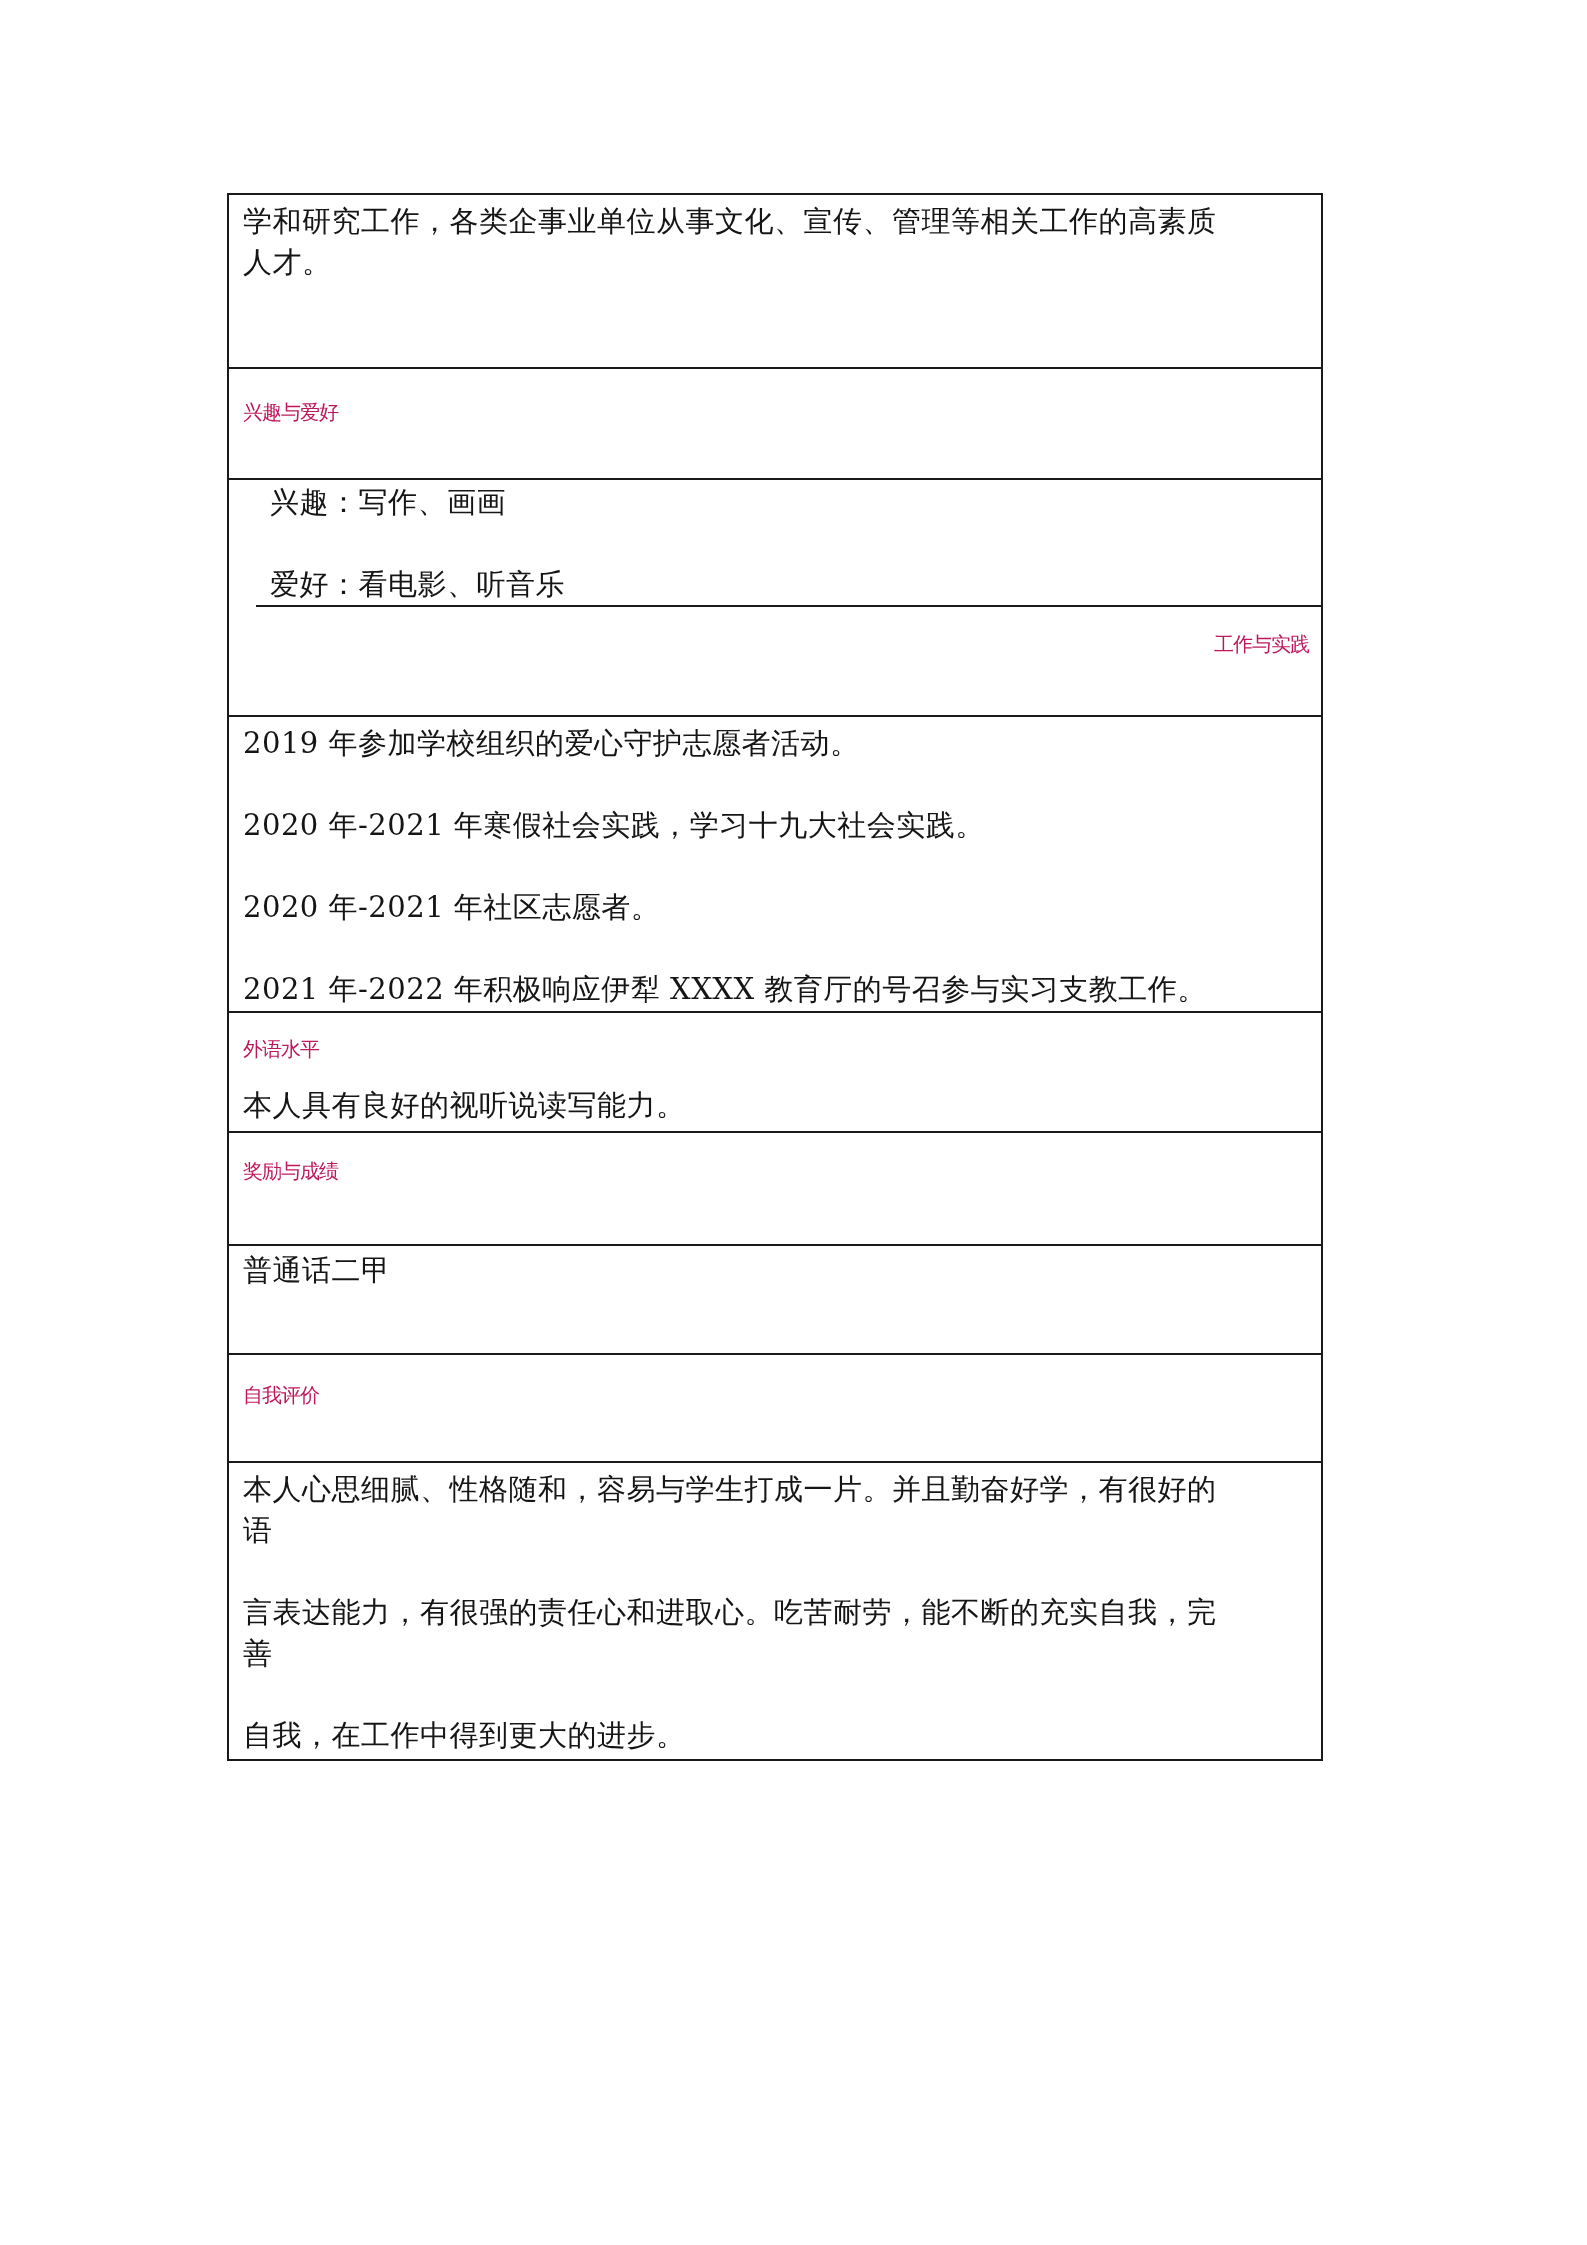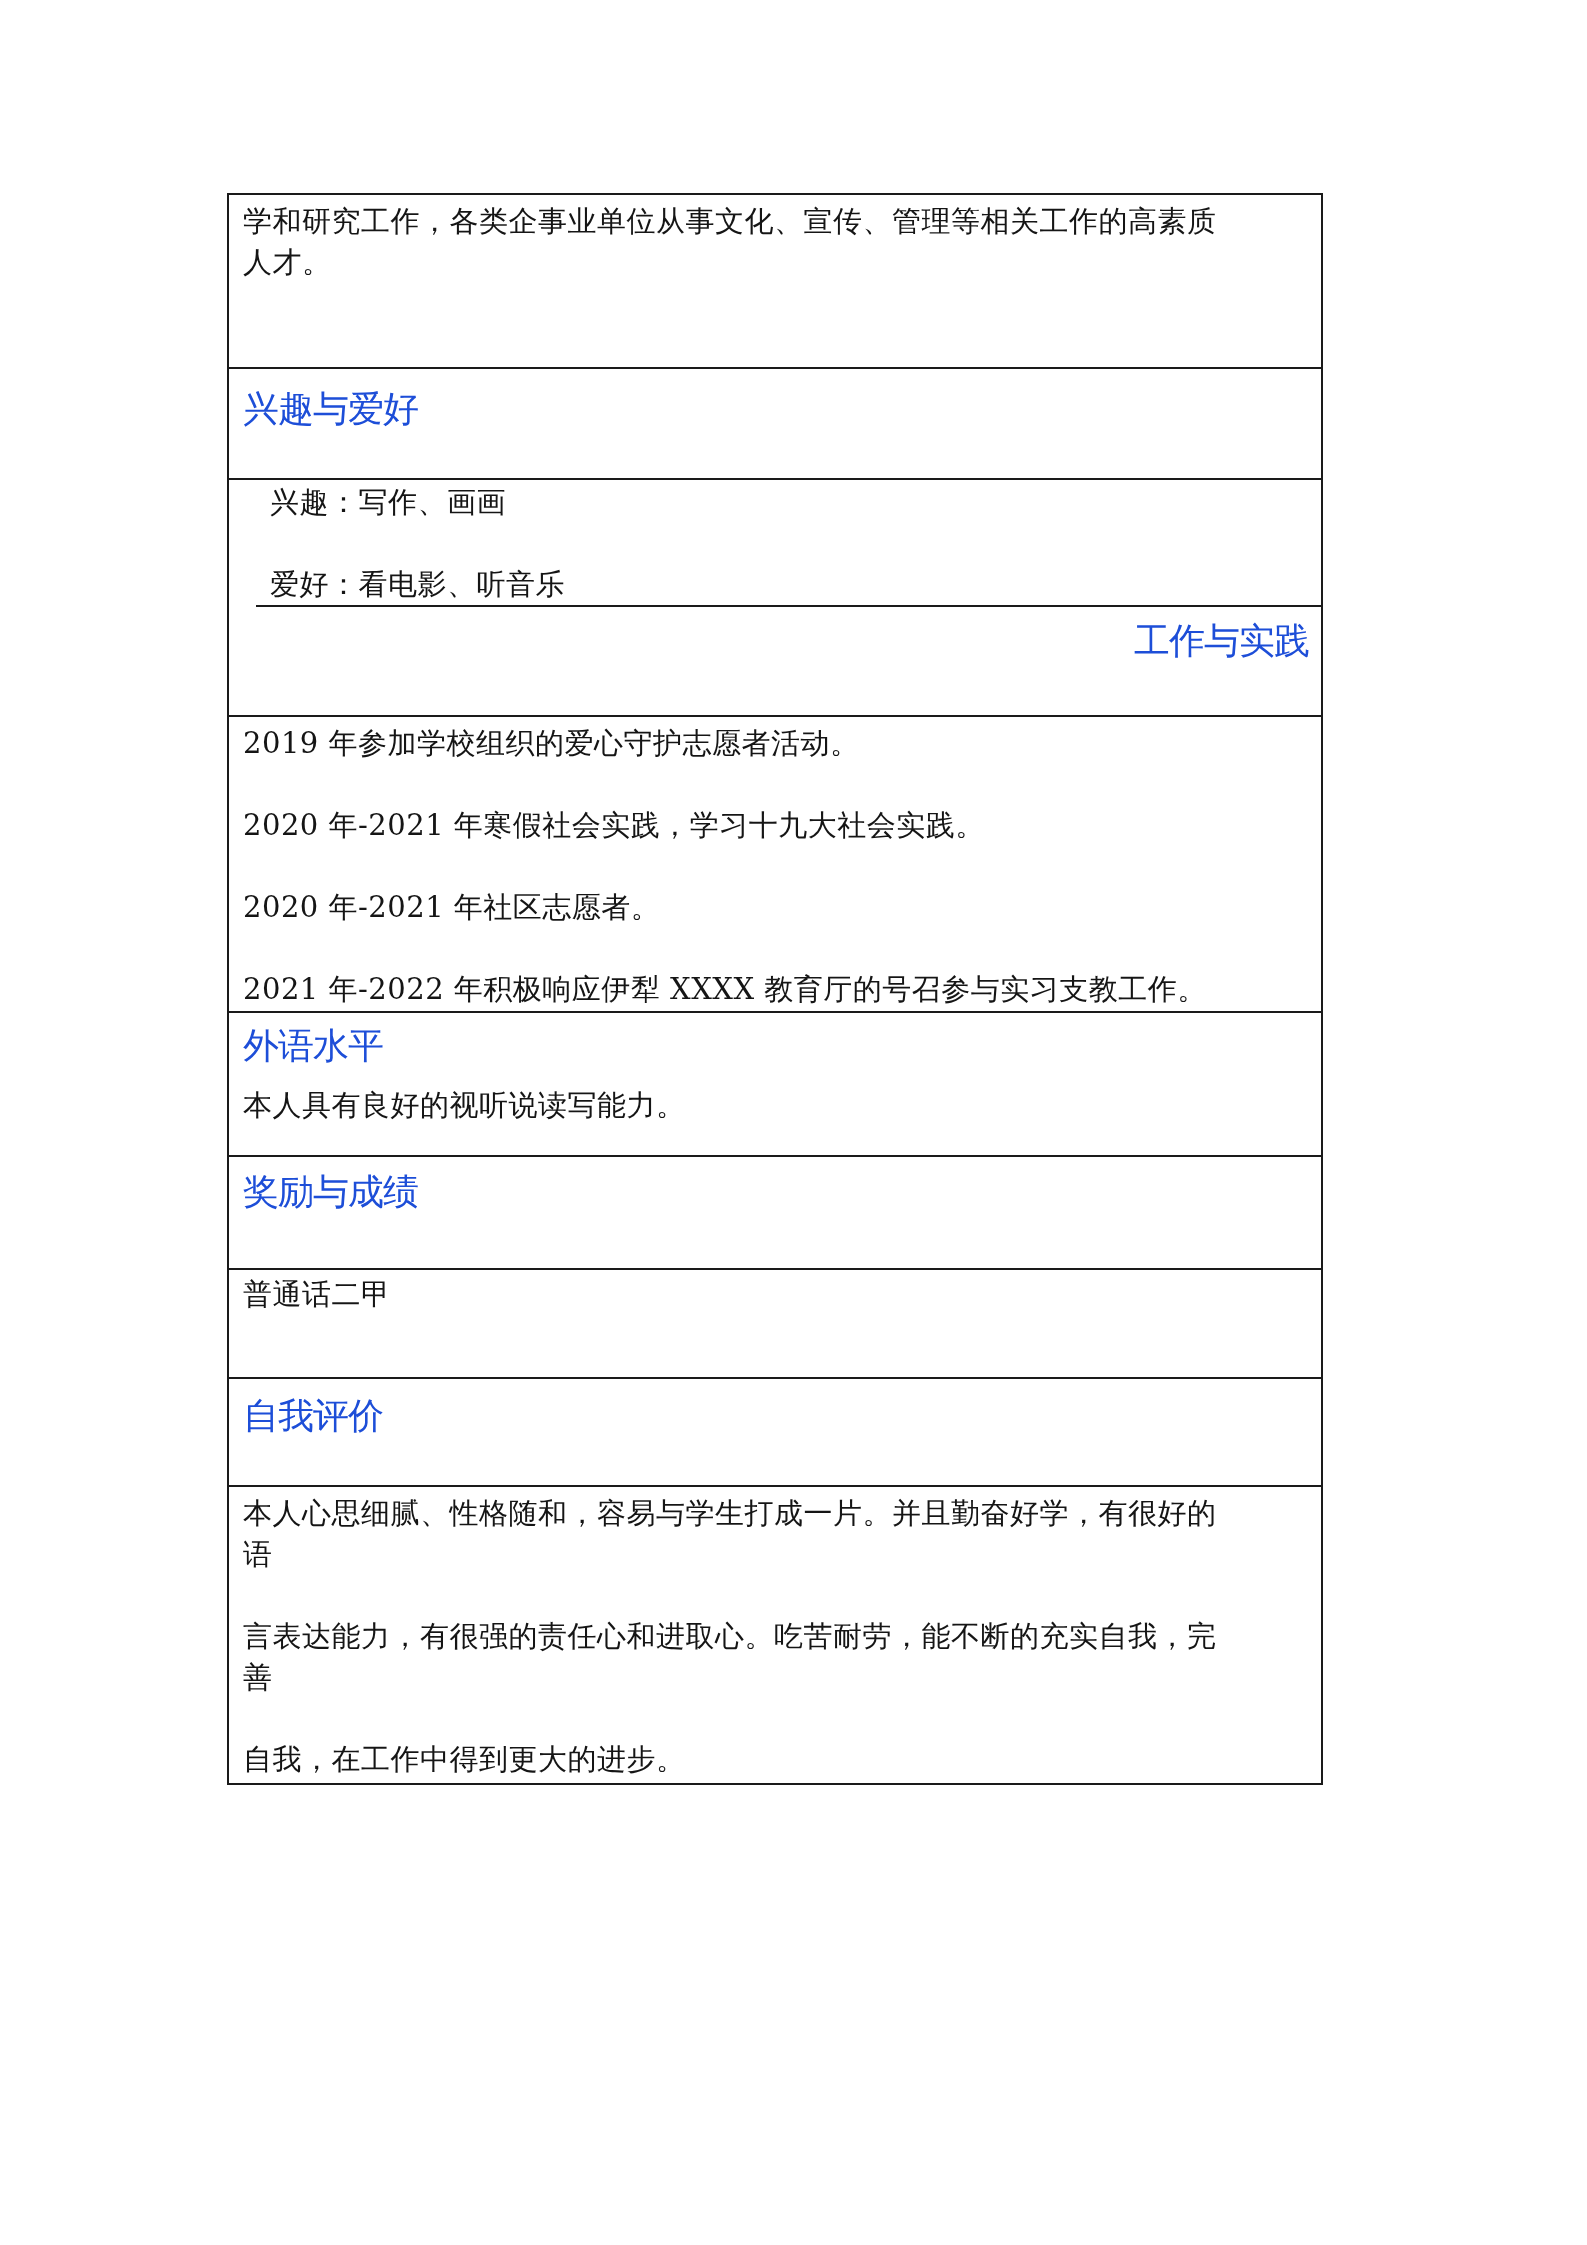--- a/index.html
+++ b/index.html
@@ -32,42 +32,42 @@
   .row {
     position: relative;
     box-sizing: border-box;
     border-bottom: 2px solid #1a1a1a;
     padding-left: 14px;
     padding-right: 12px;
     overflow: hidden;
   }
   .row:last-child { border-bottom: none; }
   .heading {
-    font-family: Liberation Mono, monospace;
-    font-size: 36px;
+    font-family: Liberation Serif, serif;
+    font-size: 20px;
     line-height: 36px;
     letter-spacing: -1px;
-    color: #1d4ed8;
+    color: #be185d;
   }
   .body-text {
     font-size: 29px;
     line-height: 41px;
     letter-spacing: 0.5px;
     color: #151515;
     white-space: nowrap;
   }
   .body-line { display: block; }
 
   
   .r-intro    { height: 174px; padding-top: 6px; }
   .r-h-hobby  { height: 111px; padding-top: 25px; }
   .r-hobby    { height: 127px; padding-top: 2px; margin-left: 27px; }
   .r-h-work   { height: 110px; padding-top: 19px; text-align: right; }
   .r-work     { height: 296px; padding-top: 6px; }
-  .r-lang     { height: 144px; padding-top: 18px; }
+  .r-lang     { height: 120px; padding-top: 18px; }
   .r-h-award  { height: 113px; padding-top: 20px; }
   .r-award    { height: 109px; padding-top: 4px; }
   .r-h-self   { height: 108px; padding-top: 22px; }
   .r-self     { height: 296px; padding-top: 6px; }
   .gap-md { height: 41px; }
   .lang-body { margin-top: 18px; }
 </style>
 </head>
 <body>
 

